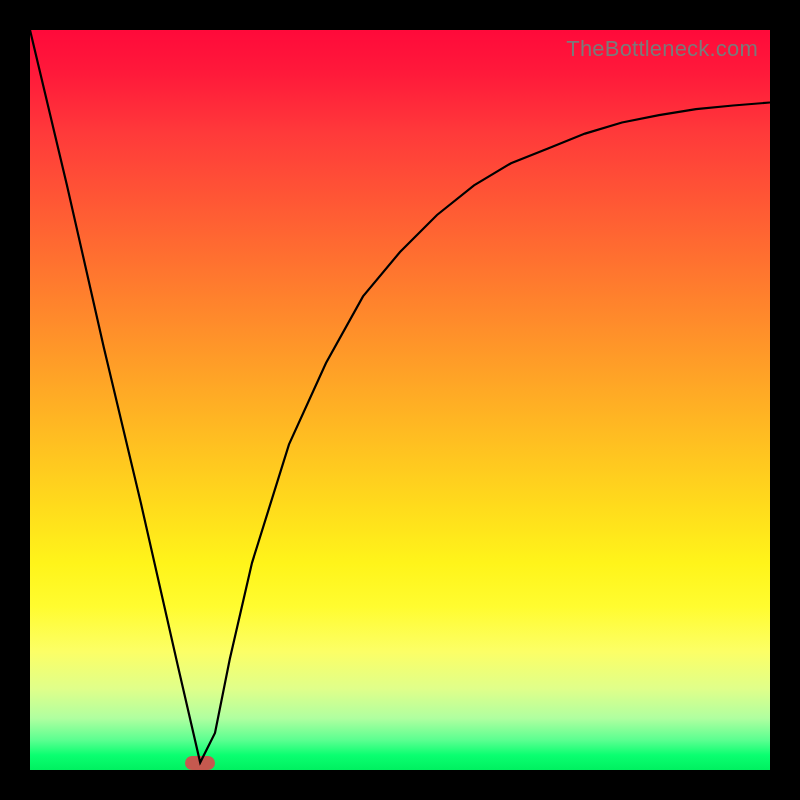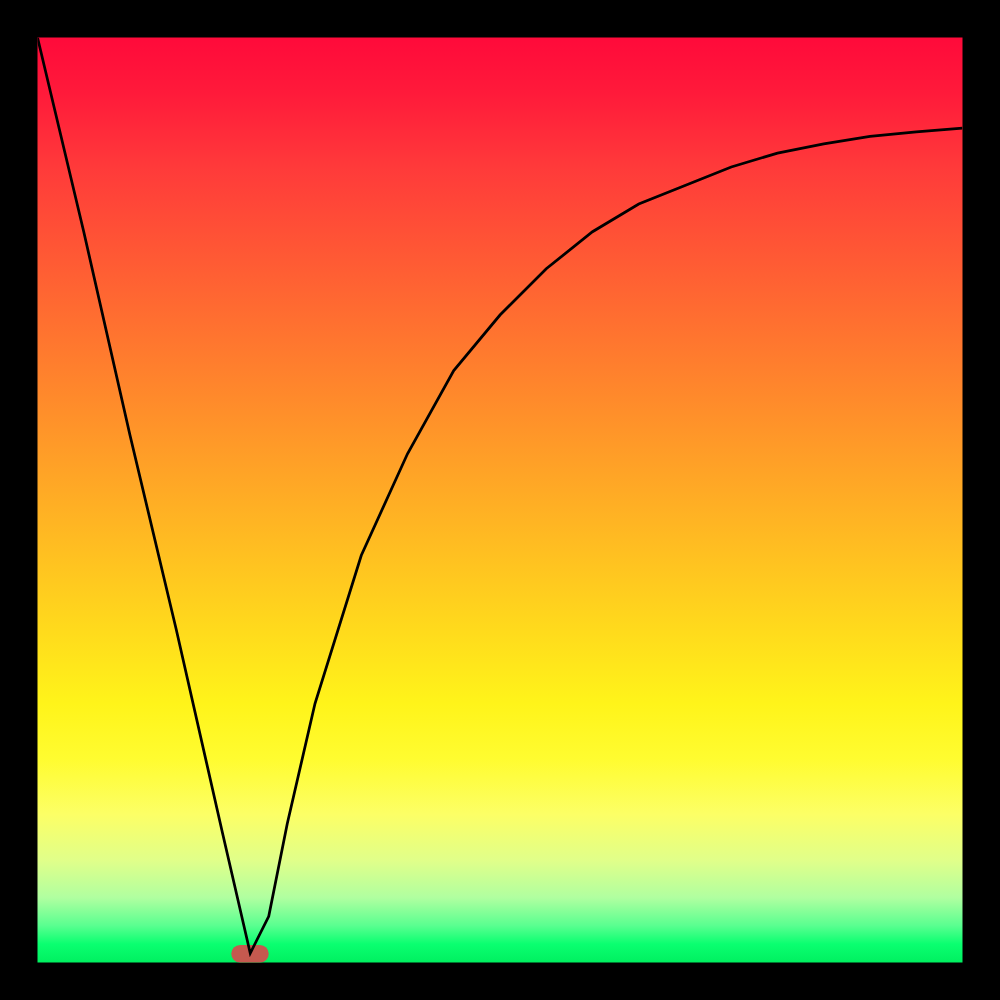--- a/index.html
+++ b/index.html
@@ -61,17 +61,18 @@
     border-radius: 7px;
     background: #c5594f;
     z-index: 2;
     transform: translate(-50%, -50%);
   }
 </style>
 </head>
 <body>
 
 <div class="frame">
+  <div class="watermark">TheBottleneck.com</div>
   <svg class="curve" viewBox="0 0 740 740" preserveAspectRatio="none">
     <path id="curve-path" d="M0.00 0.00 L37.00 155.40 L74.00 318.20 L111.00 473.60 L148.00 636.40 L170.20 732.60 L185.00 703.00 L199.80 629.00 L222.00 532.80 L259.00 414.40 L296.00 333.00 L333.00 266.40 L370.00 222.00 L407.00 185.00 L444.00 155.40 L481.00 133.20 L518.00 118.40 L555.00 103.60 L592.00 92.50 L629.00 85.10 L666.00 79.18 L703.00 75.48 L740.00 72.52" fill="none" stroke="#000000" stroke-width="2.2"></path>
   </svg>
   <div class="marker" id="marker" style="left: 170.2px; top: 732.6px; background: rgb(197, 89, 79);"></div>
 </div>
 
 </body></html>

